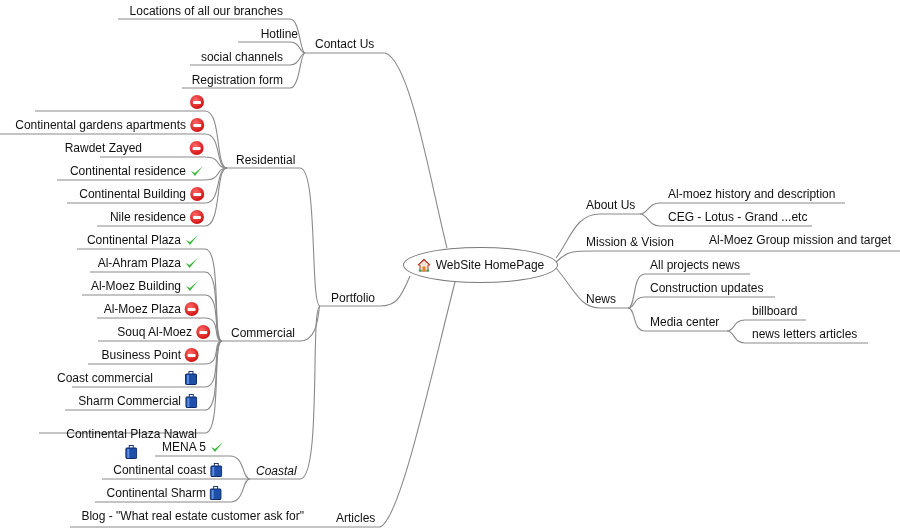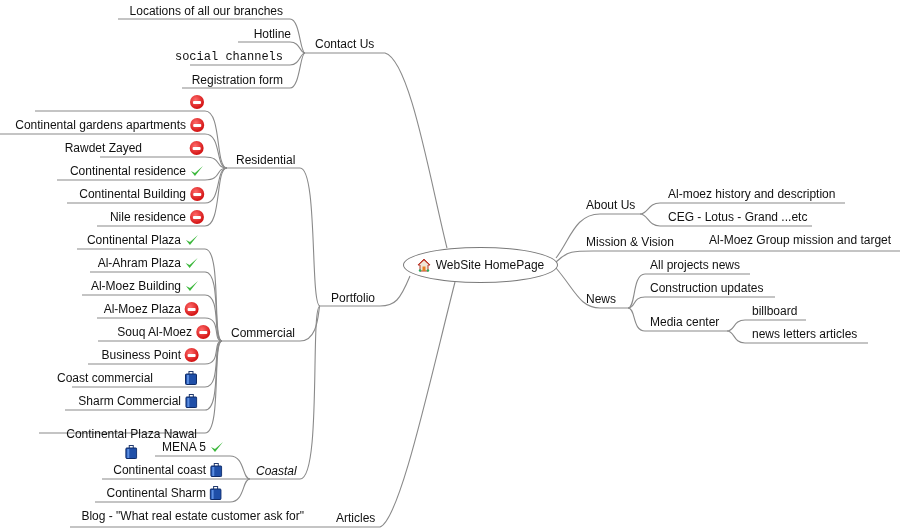--- a/index.html
+++ b/index.html
@@ -84,24 +84,24 @@
   </span>
   <span>WebSite HomePage</span>
 </div>
 
 <div class="node" style="left:315px;top:37px;">
     <span class="label">Contact Us</span>
   </div>
 <div class="node right-anchored" style="left:283px;top:4px;">
     <span class="label">Locations of all our branches</span>
   </div>
-<div class="node right-anchored" style="left:291px;top:27px;">
+<div class="node right-anchored" style="left:298px;top:27px;">
     <span class="label">Hotline</span>
   </div>
-<div class="node right-anchored" style="left:283px;top:50px;font-family:Liberation Mono, monospace;">
+<div class="node right-anchored" style="left:283px;top:50px;">
     <span class="label">social channels</span>
   </div>
 <div class="node right-anchored" style="left:283px;top:73px;">
     <span class="label">Registration form</span>
   </div>
 
 <div class="node" style="left:331px;top:291px;">
     <span class="label">Portfolio</span>
   </div>
 <div class="node" style="left:236px;top:153px;">

